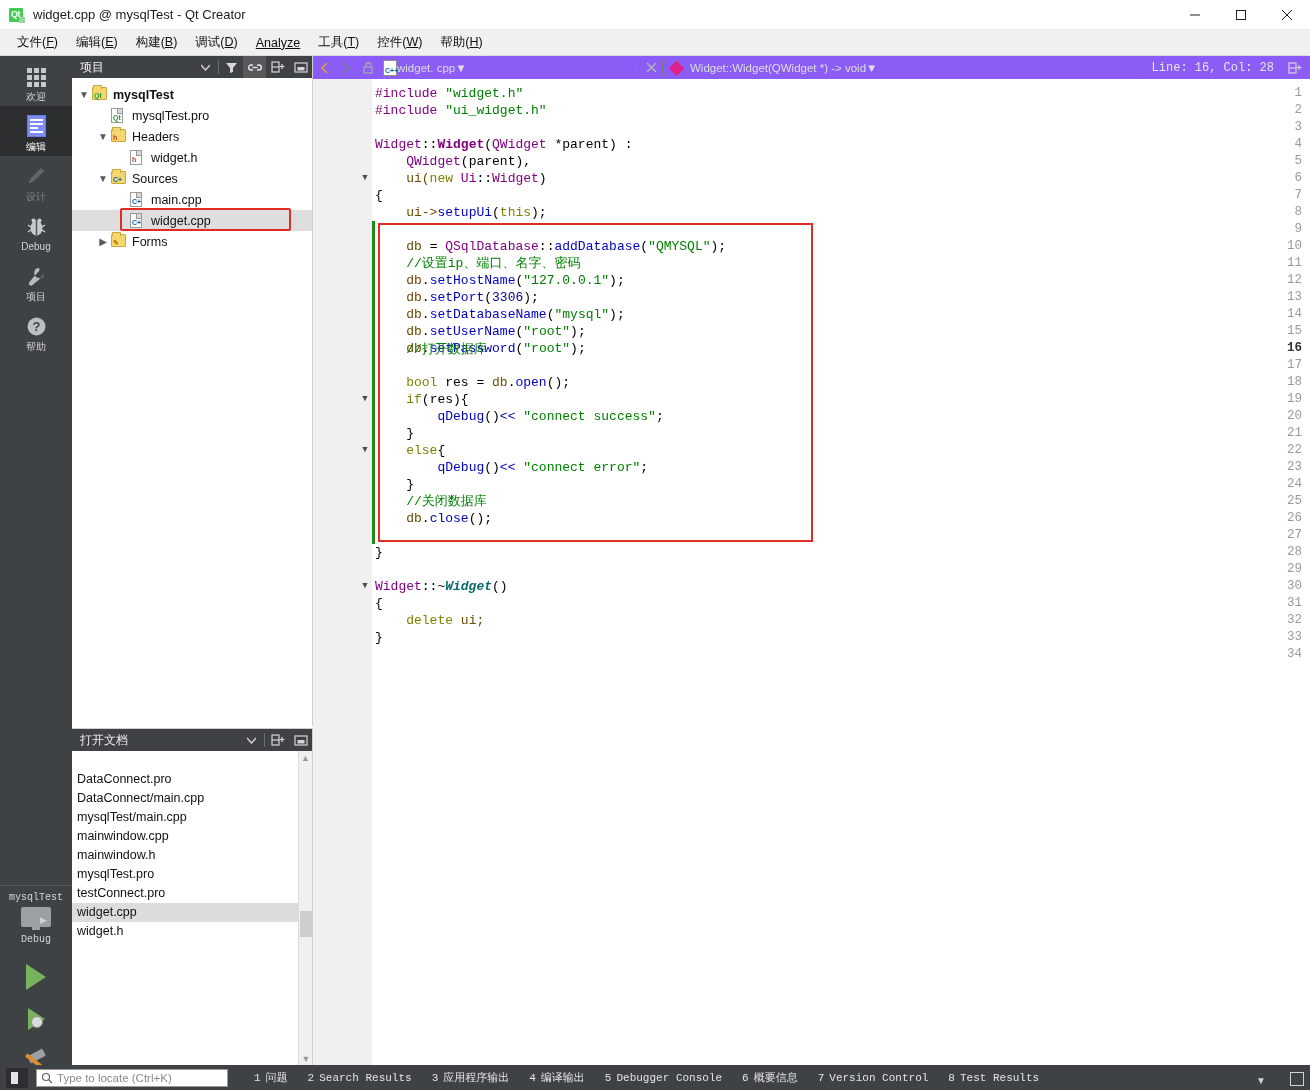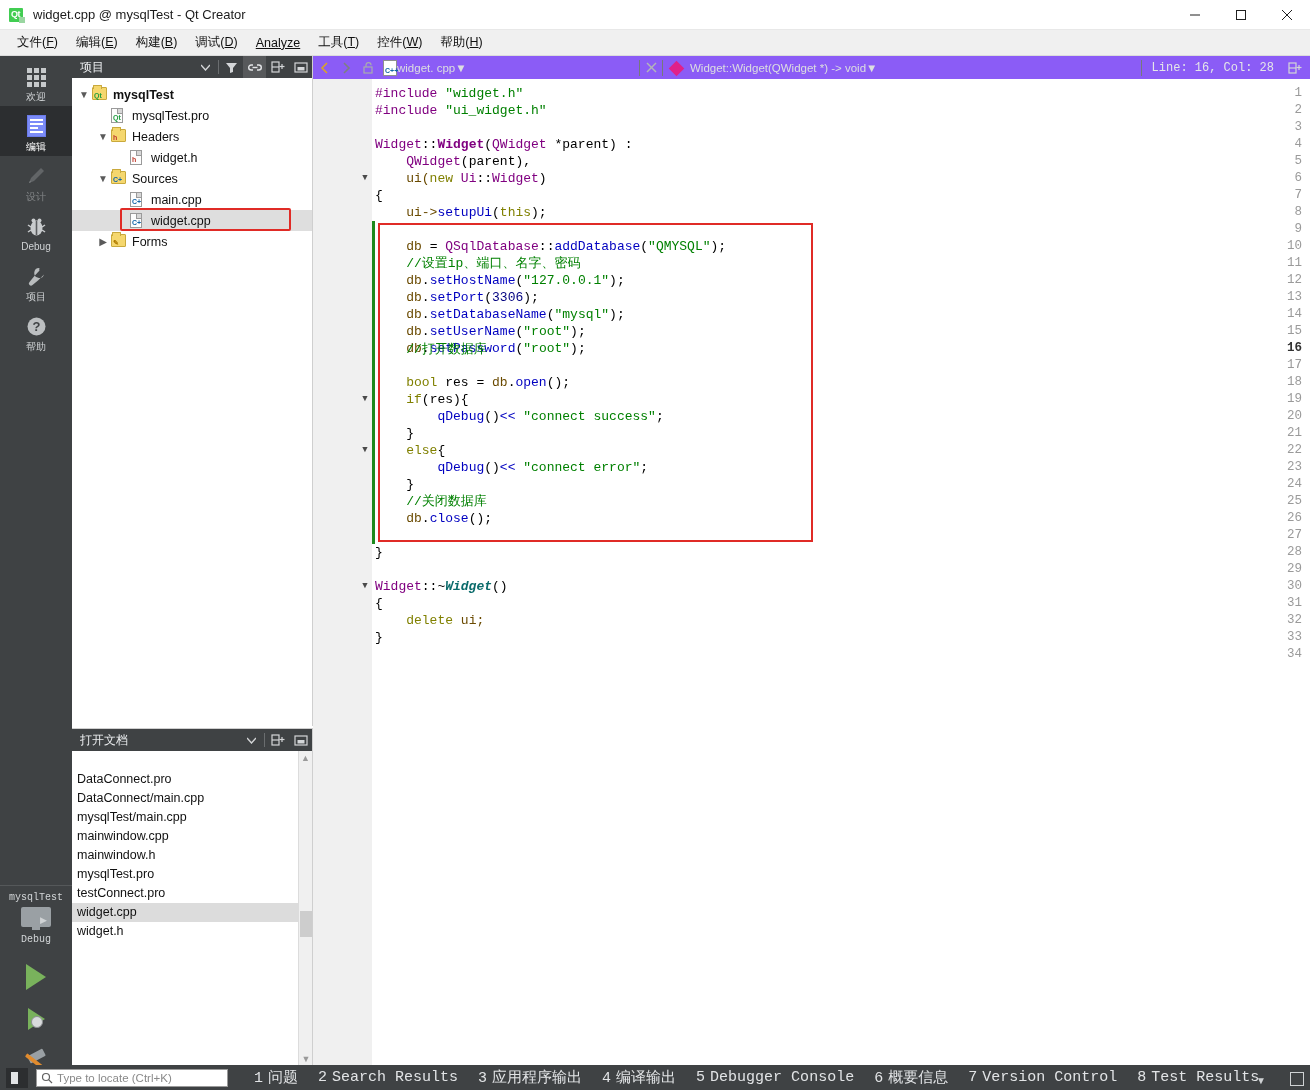--- a/index.html
+++ b/index.html
@@ -228,21 +228,21 @@
   }
   .sidetoggle { width:22px;height:20px; margin-left:6px; background:#2c2e30; display:flex; align-items:center; justify-content:center;}
   .sidetoggle i { display:block; width:7px;height:12px; background:#e2e4e6; margin-right:5px;}
   .locatebox {
     width:192px; height:18px; background:#ffffff; margin-left:8px; display:flex; align-items:center;
     border:1px solid #9a9a9a; padding-left:4px;
   }
   .locatebox .ph { font-size:11.5px; color:#8a8a8a; margin-left:4px; font-family:"Liberation Sans",sans-serif;}
   .outtabs { display:flex; align-items:center; margin-left:16px; }
   .outtab {
-    font-family:"Liberation Mono",monospace; font-size:15px; color:#e2e4e6;
+    font-family:"Liberation Mono",monospace; font-size:11px; color:#e2e4e6;
     padding:0 10px; white-space:nowrap;
   }
   .outtab .n { margin-right:5px; }
   .wm {
     position:absolute; right:10px; bottom:16px;
     font-family:"Liberation Sans",sans-serif; font-size:21px; color:rgba(255,255,255,0.45);
     letter-spacing:0.5px; pointer-events:none;
   }
   .botcaret { position:absolute; right:44px; bottom:4px; color:#cfd2d4; font-size:10px;}
   .botsq { position:absolute; right:6px; bottom:4px; width:14px;height:14px; border:1px solid #cfd2d4;}

